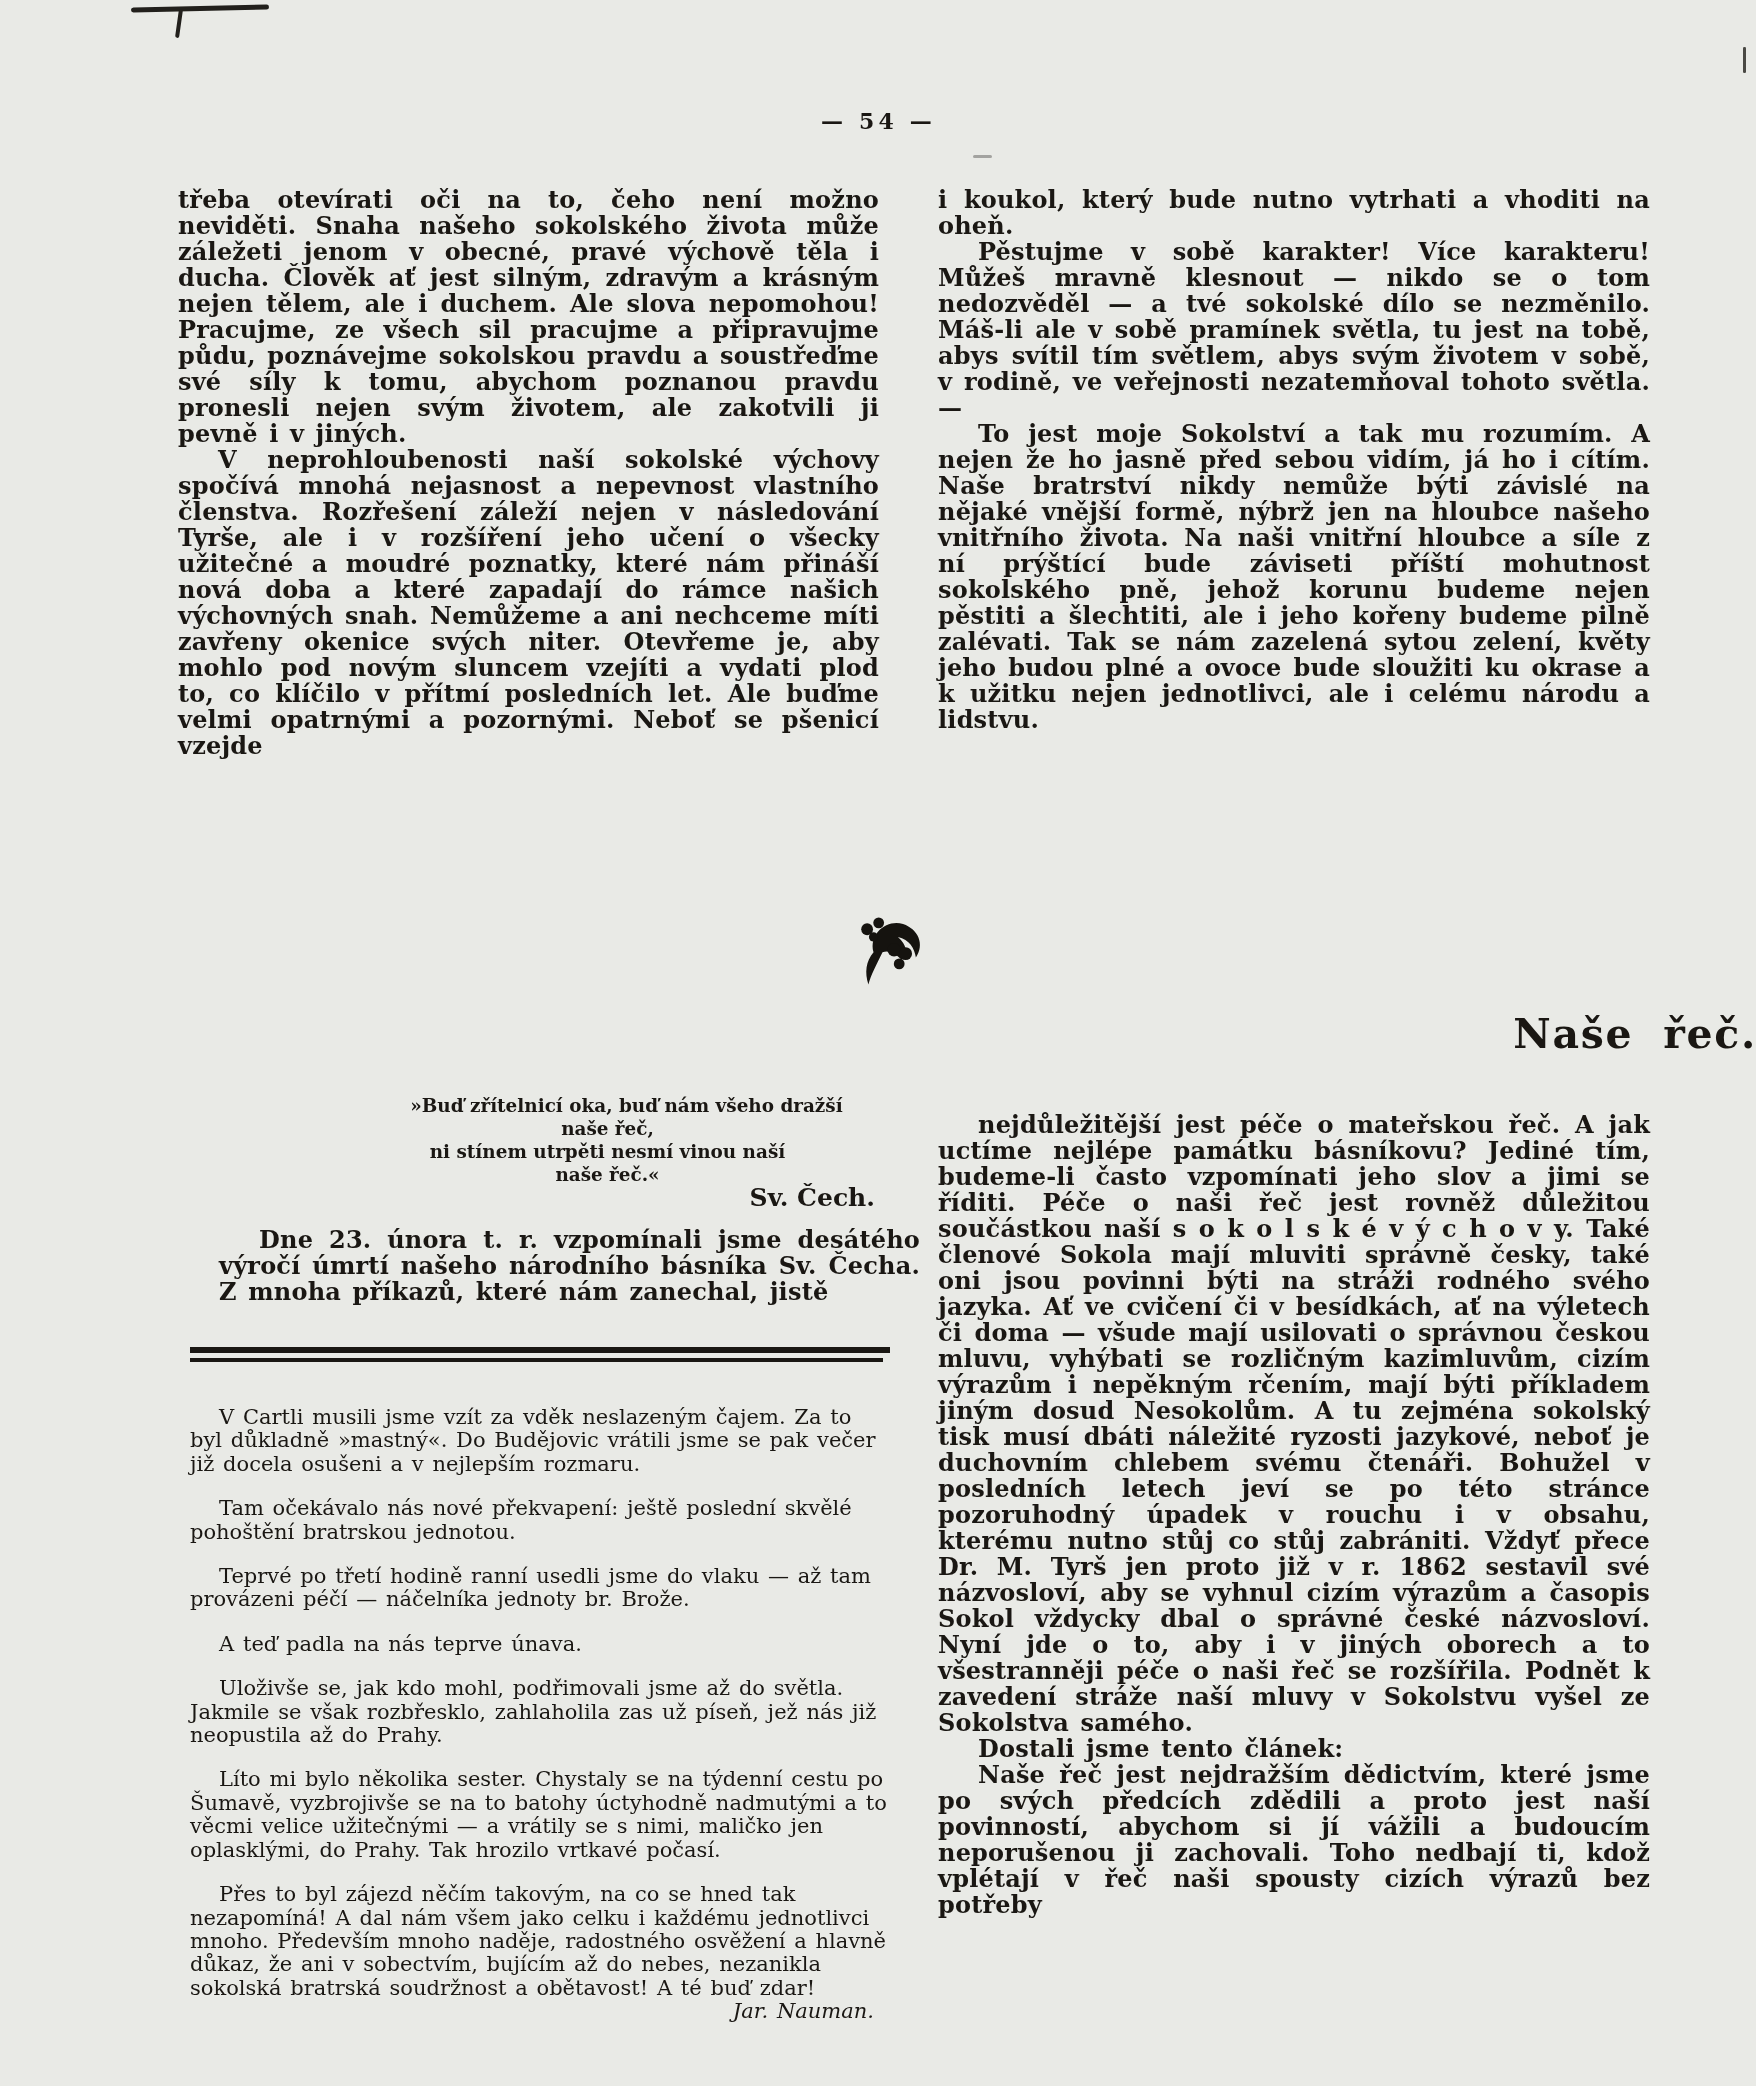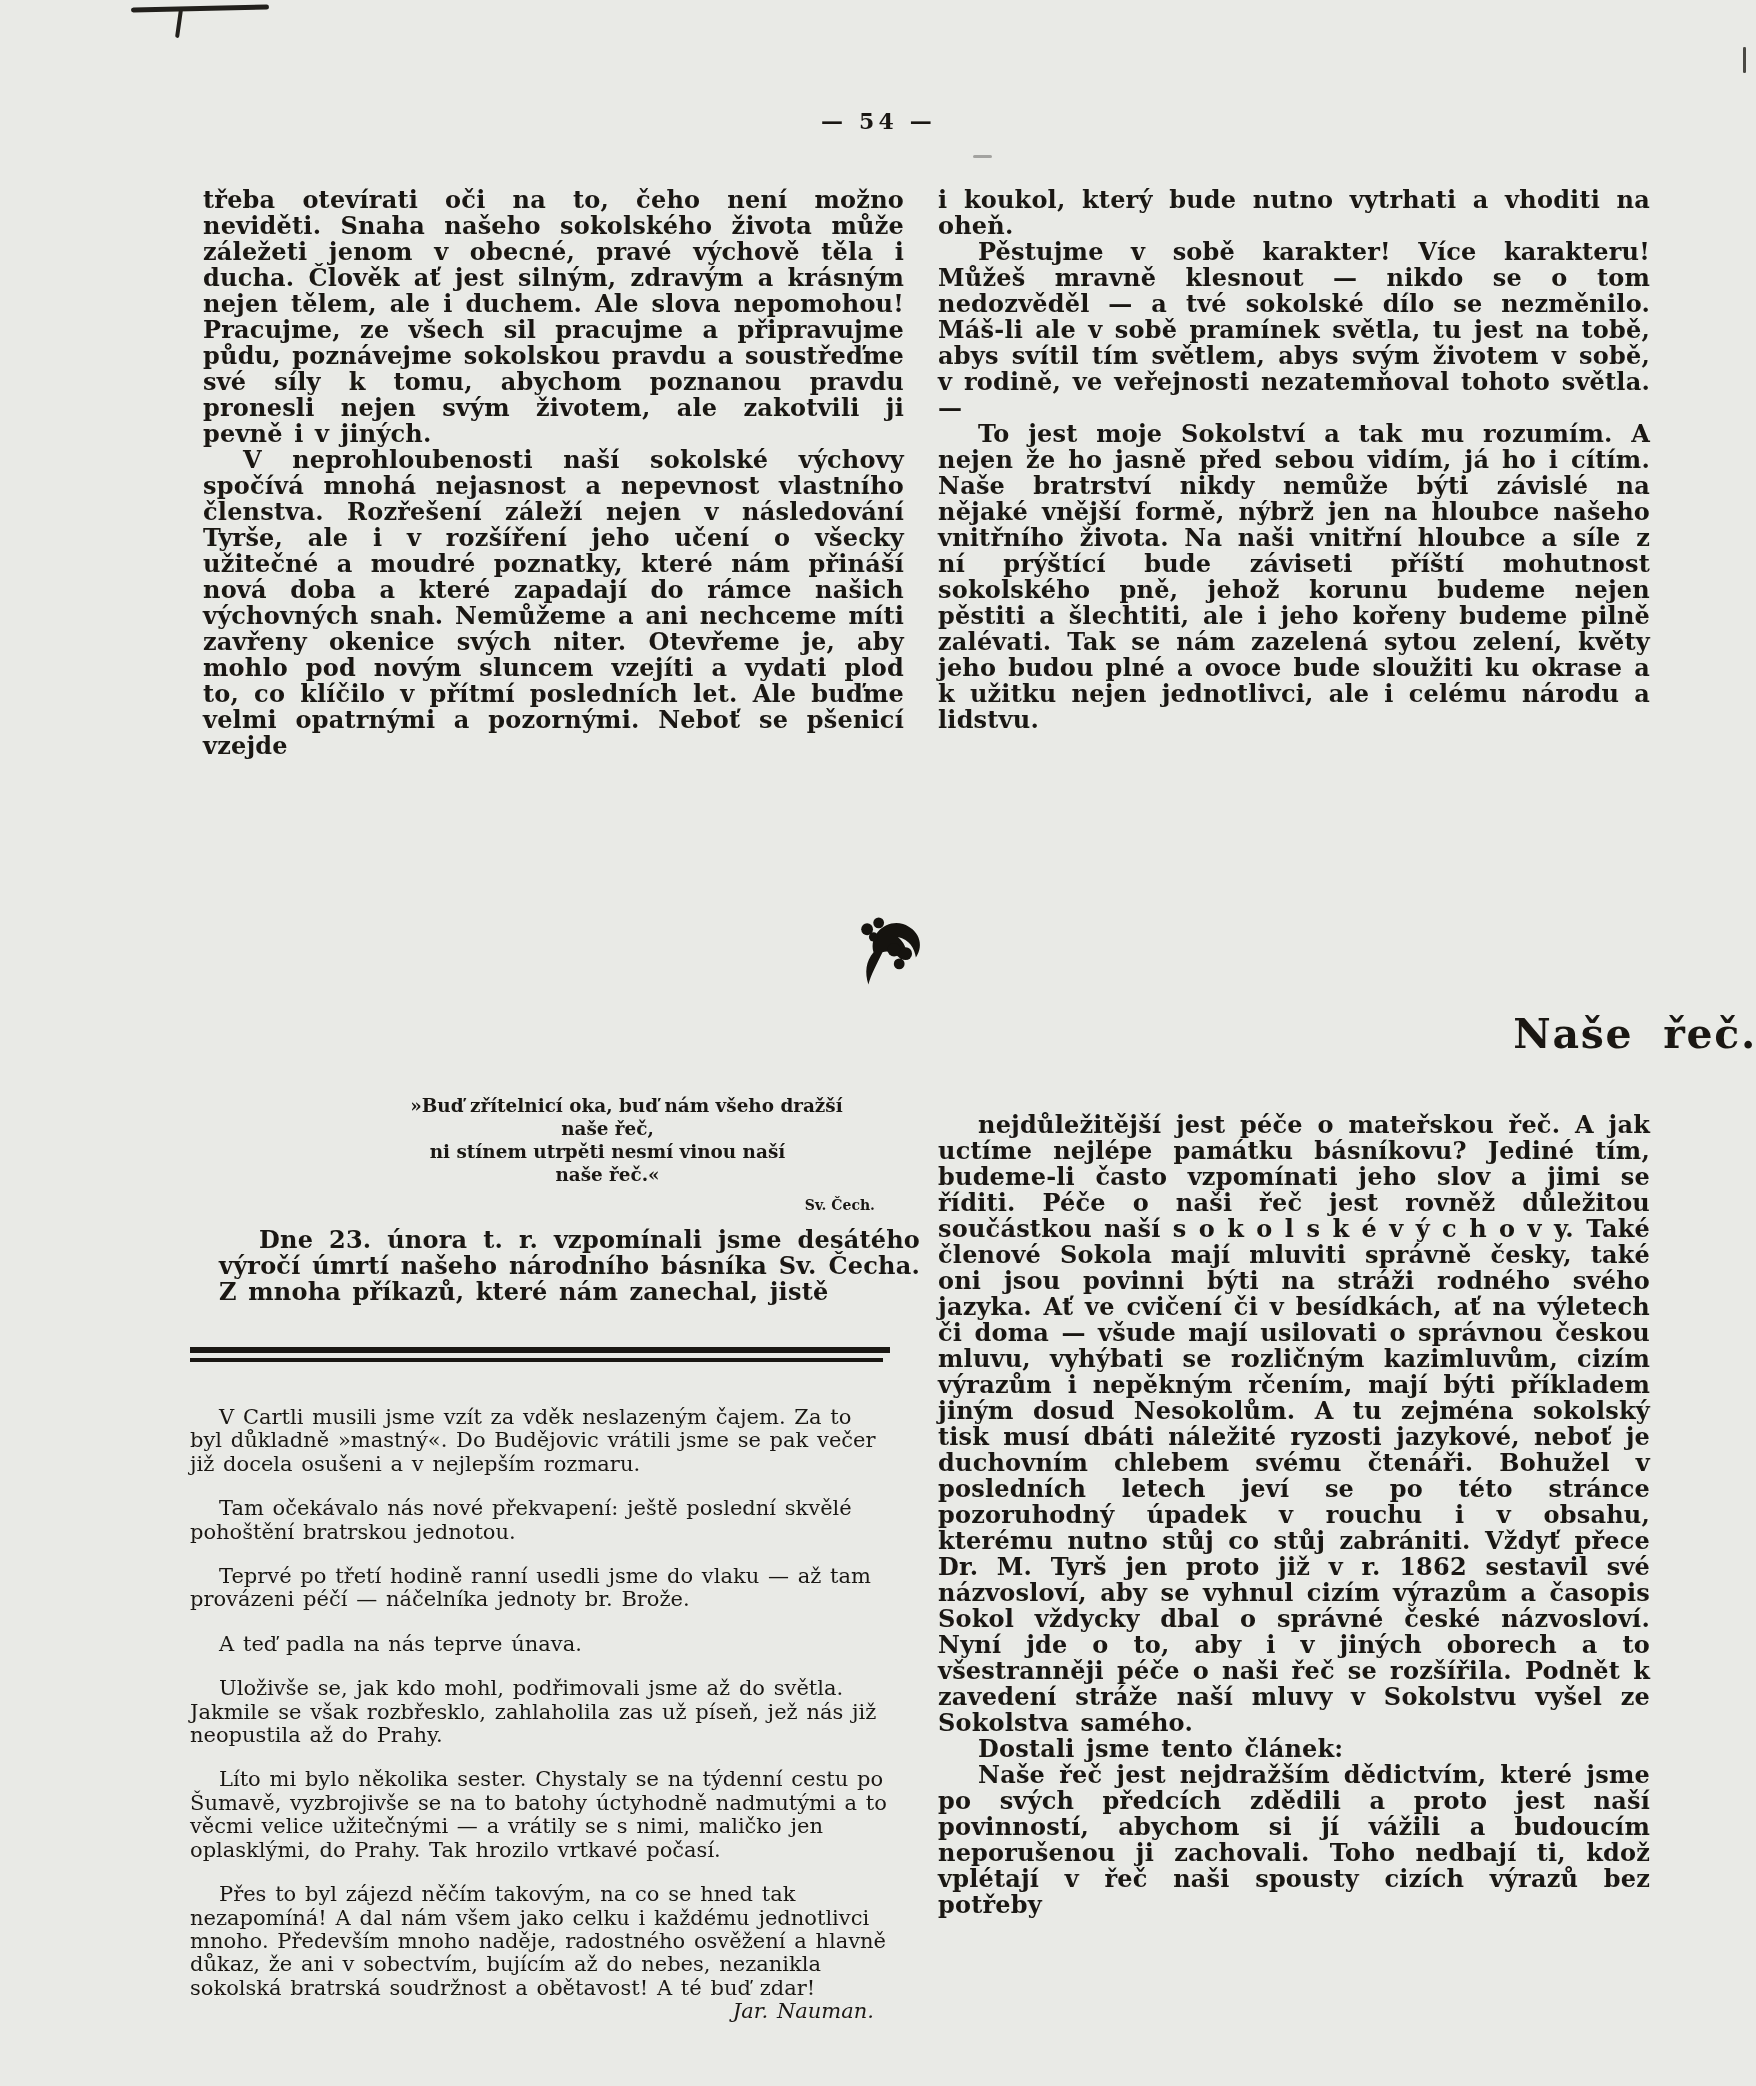--- a/index.html
+++ b/index.html
@@ -19,21 +19,21 @@
       radial-gradient(ellipse 120% 115% at 50% 45%, var(--paper) 60%, var(--paper-edge) 100%);
     color:var(--ink);
     overflow:hidden;
   }
   .page-number{
     position:absolute;top:108px;left:0;right:0;
     text-align:center;
     font-size:22px;font-weight:bold;letter-spacing:4.2px;
   }
   .col{position:absolute;}
-  .col-left-a   {top:187px; left:203px;  width:701px;}
+  .col-left-a   {top:187px; left:178px;  width:701px;}
   .col-right-a  {top:187px; left:938px; width:712px;}
   .col-left-intro{top:1227px;left:190px; width:701px;margin-left:29px;}
   .col-right-b  {top:1112px; left:938px; width:712px;}
 
   .body-text p, .col p{
     margin:0;
     font-size:24px;line-height:26px;font-weight:bold;
     text-align:justify;
     text-indent:40px;
     letter-spacing:0.2px;word-spacing:2.9px;
@@ -52,22 +52,22 @@
     letter-spacing:1.7px;word-spacing:14px;
   }
   .epigraph{
     position:absolute;top:1094px;left:326px;width:563px;
     font-size:18.4px;line-height:23px;font-weight:bold;
   }
   .epigraph p{margin:0;text-indent:0;font-size:18.4px;line-height:23px;text-align:center;}
   .epigraph p.line-0{text-indent:38px;}
   .epigraph p.line-1,.epigraph p.line-3{text-align:center;}
   .epigraph .attribution{
-    margin-top:8px;text-align:right;padding-right:14px;
-    font-size:14px;font-weight:bold;
+    margin-top:0;text-align:right;padding-right:14px;
+    font-size:25px;font-weight:bold;
   }
 
   .footnote-rule{position:absolute;top:1347px;left:190px;width:700px;}
   .footnote-rule .rule-top{height:5.8px;background:var(--ink);}
   .footnote-rule .rule-bottom{height:3.8px;background:var(--ink);margin-top:5.4px;width:99%;}
 
   .footnote{
     position:absolute;top:1385px;left:190px;width:701px;
   }
   .footnote p{

